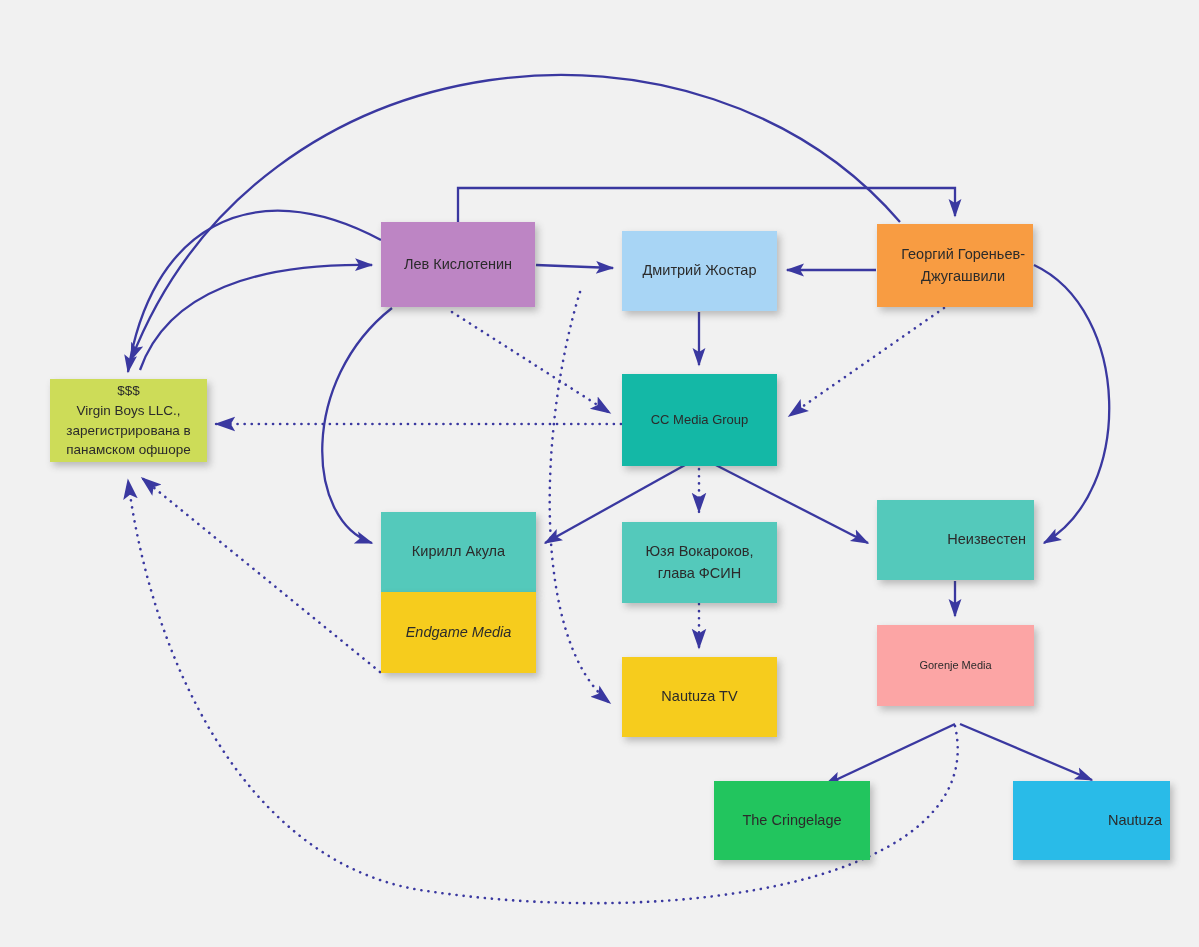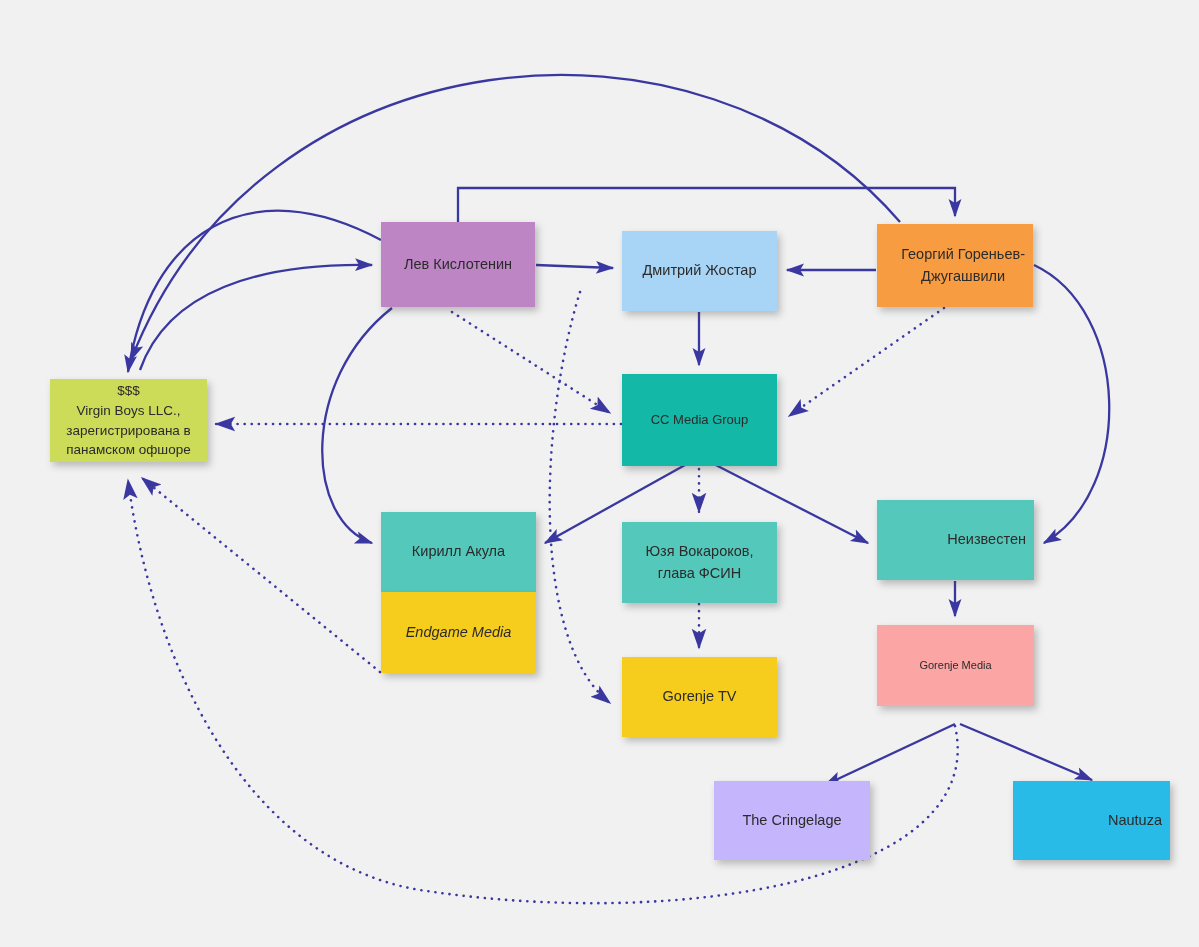--- a/index.html
+++ b/index.html
@@ -116,25 +116,25 @@
         <span class="node-label">Юзя Вокароков,
 глава ФСИН</span>
       </div>
       <div class="node" style="left: 877px; top: 500px; width: 157px; height: 80px; background: rgb(84, 201, 187); font-size: 14.5px; color: rgb(43, 43, 43); justify-content: flex-end;">
         <span class="node-label">Неизвестен</span>
       </div>
       <div class="node" style="left: 381px; top: 592px; width: 155px; height: 81px; background: rgb(246, 204, 29); font-size: 14.5px; color: rgb(43, 43, 43); font-style: italic;">
         <span class="node-label">Endgame Media</span>
       </div>
       <div class="node" style="left: 622px; top: 657px; width: 155px; height: 80px; background: rgb(246, 204, 29); font-size: 14.5px; color: rgb(43, 43, 43);">
-        <span class="node-label">Gorenje TV</span>
+        <span class="node-label">Nautuza TV</span>
       </div>
       <div class="node" style="left: 877px; top: 625px; width: 157px; height: 81px; background: #fca5a5; font-size: 11px; color: rgb(43, 43, 43);">
         <span class="node-label">Gorenje Media</span>
       </div>
-      <div class="node" style="left: 714px; top: 781px; width: 156px; height: 79px; background: #c4b5fd; font-size: 14.5px; color: rgb(43, 43, 43);">
+      <div class="node" style="left: 714px; top: 781px; width: 156px; height: 79px; background: #22c55e; font-size: 14.5px; color: rgb(43, 43, 43);">
         <span class="node-label">The Cringelage</span>
       </div>
       <div class="node" style="left: 1013px; top: 781px; width: 157px; height: 79px; background: rgb(41, 187, 232); font-size: 14.5px; color: rgb(43, 43, 43); justify-content: flex-end;">
         <span class="node-label">Nautuza</span>
       </div>
     </div>
 </div>
 
 </body></html>

